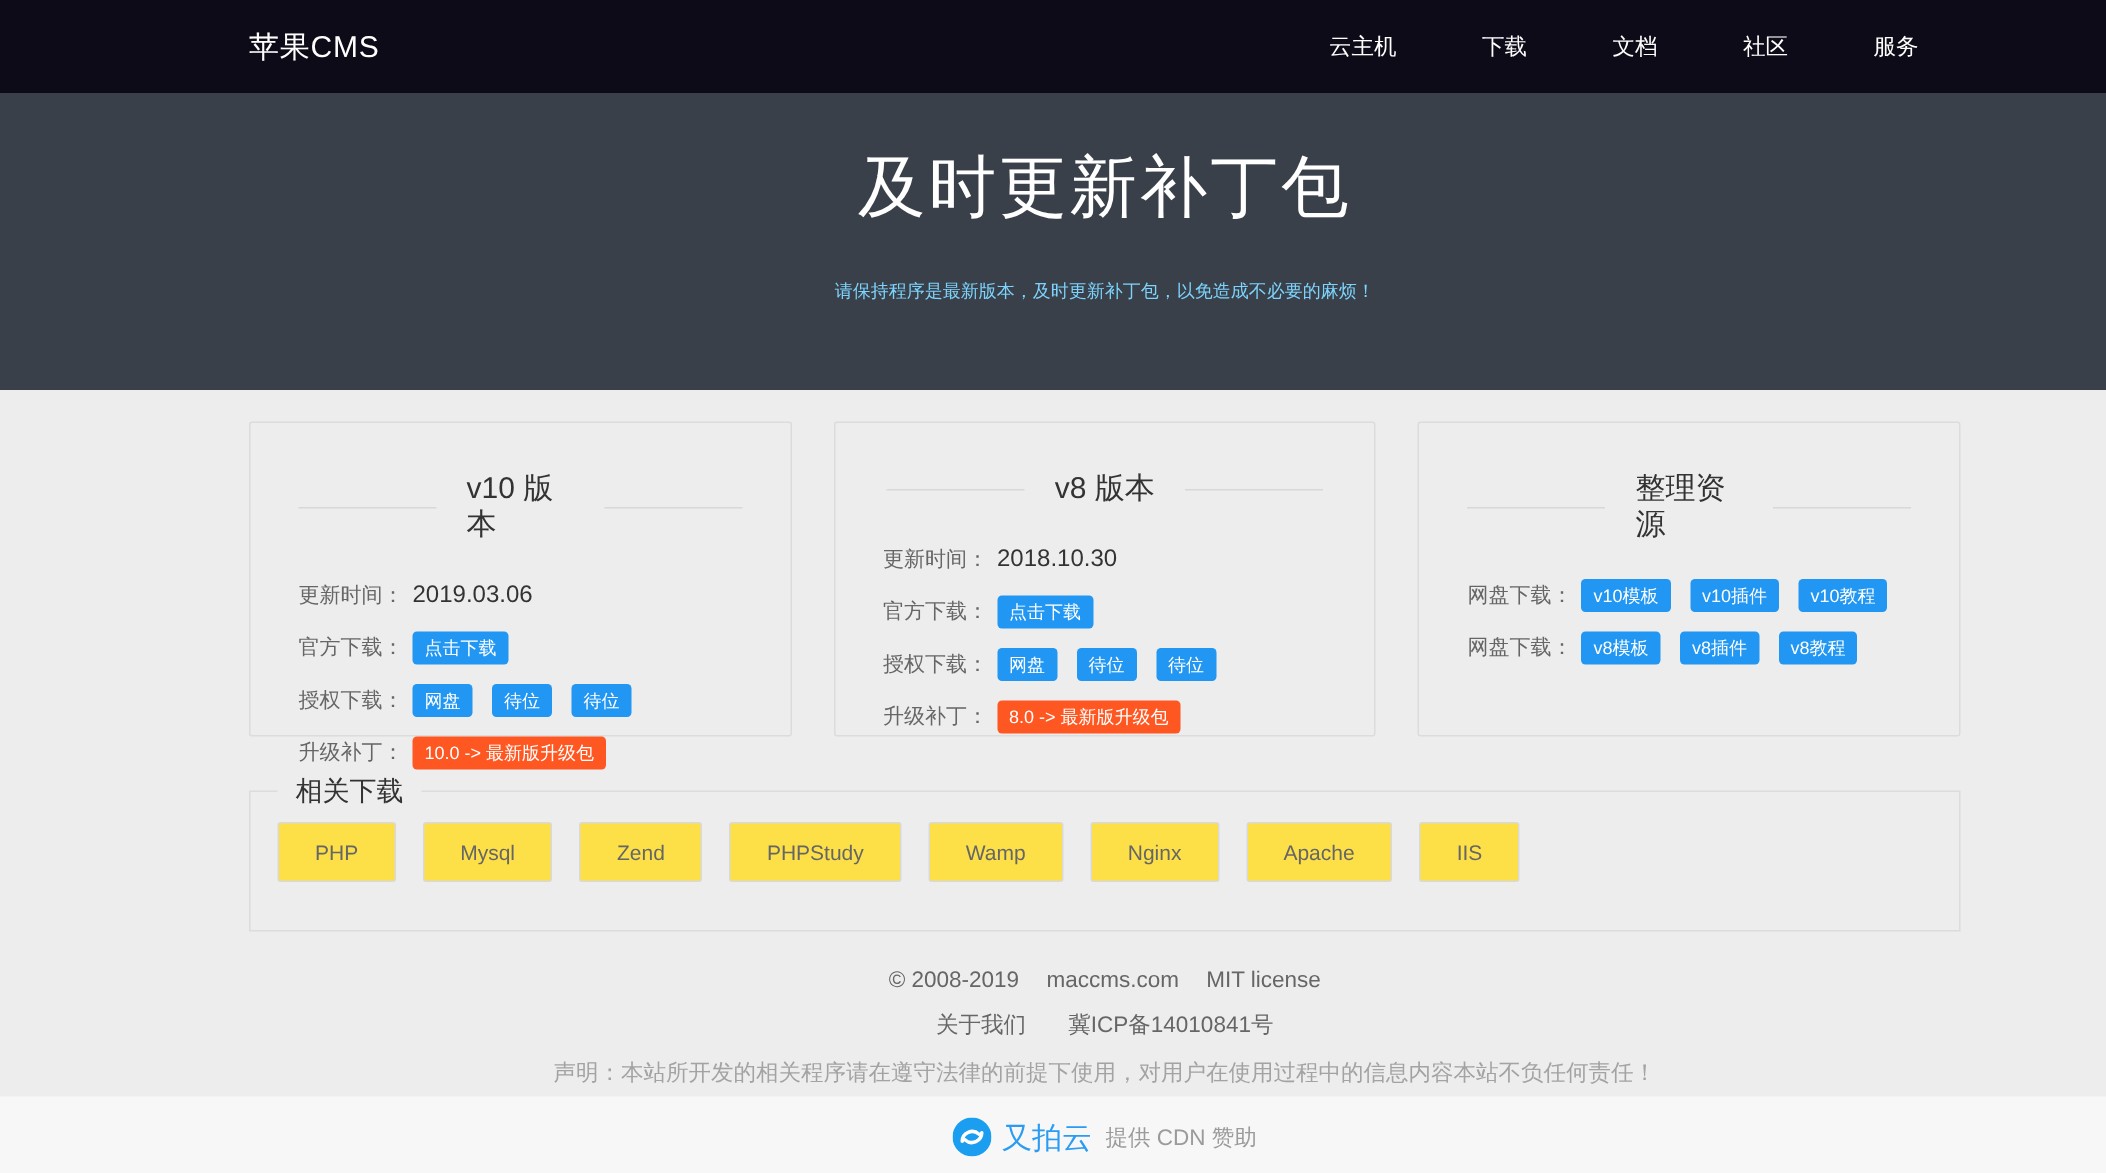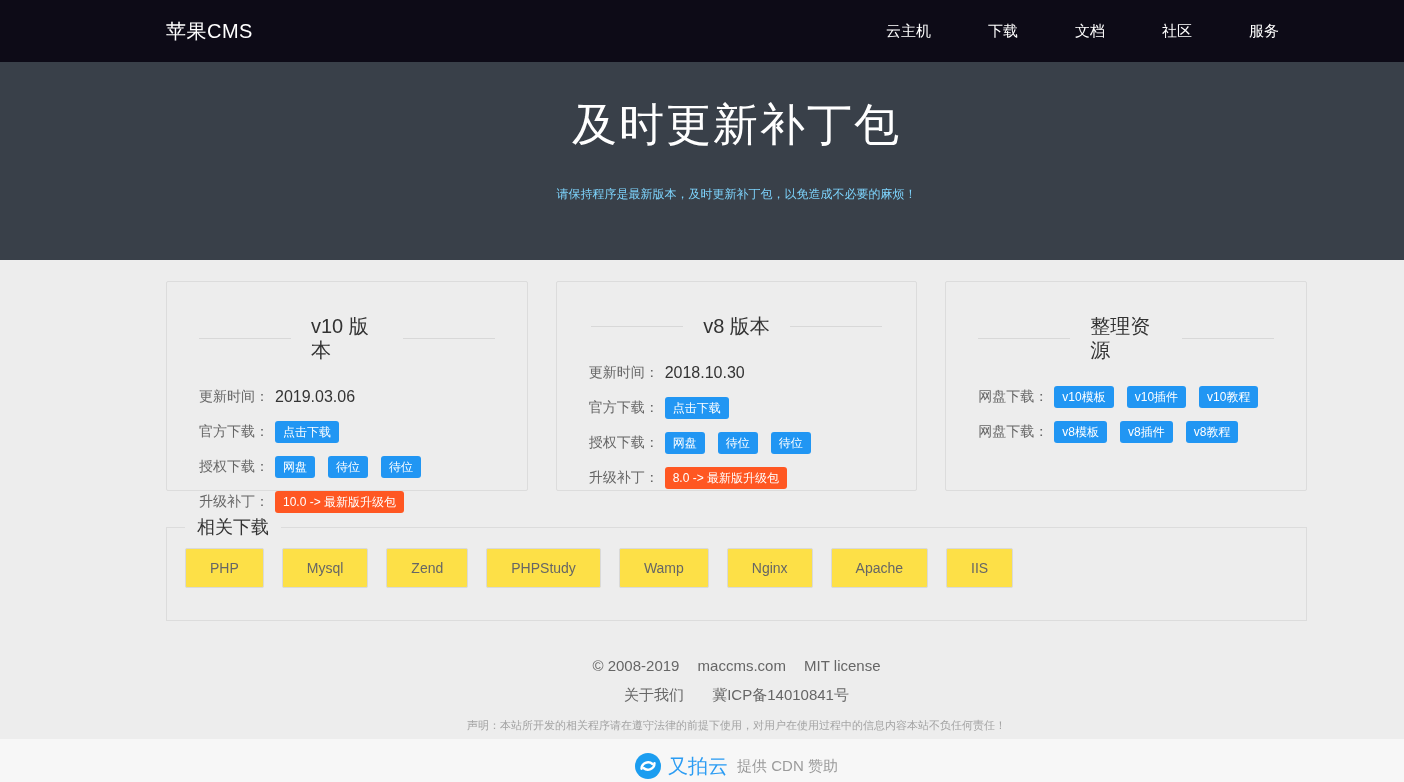--- a/index.html
+++ b/index.html
@@ -55,26 +55,26 @@
   }
   .related-btns { display: flex; gap: 18px; }
   .rbtn {
     background: #fde047; border: 1px solid #d9d9d9; border-radius: 2px;
     color: #666; font-size: 14px; height: 40px; padding: 0 24px;
     display: flex; align-items: center; cursor: pointer;
   }
 
   
   .footer-text { text-align: center; }
-  .footer-line1 { margin-top: 36px; color: #666; font-size: 15px; }
+  .footer-line1 { margin-top: 24px; color: #666; font-size: 15px; }
   .footer-line1 span { margin: 0 7px; }
   .footer-line2 { margin-top: 12px; color: #666; font-size: 15px; }
   .about-link { color: #666; text-decoration: none; margin-right: 24px; cursor: pointer; }
   .icp-link { color: #666; text-decoration: none; cursor: pointer; }
-  .footer-disclaimer { margin-top: 13px; color: #a3a3a3; font-size: 11px; }
+  .footer-disclaimer { margin-top: 13px; color: #a3a3a3; font-size: 15px; }
 
   .sponsor-strip { margin-top: 6px; height: 54px; background: #f7f7f7; }
   .sponsor-inner {
     width: 1141px; margin-left: 166px; height: 100%;
     display: flex; align-items: center; justify-content: center;
   }
   .sponsor-icon { width: 26px; height: 26px; flex: none; cursor: pointer; }
   .brand-text { color: #2b9cf3; font-size: 20px; margin-left: 7px; cursor: pointer; }
   .sponsor-text { color: #9b9b9b; font-size: 15px; margin-left: 9px; }
 </style>

